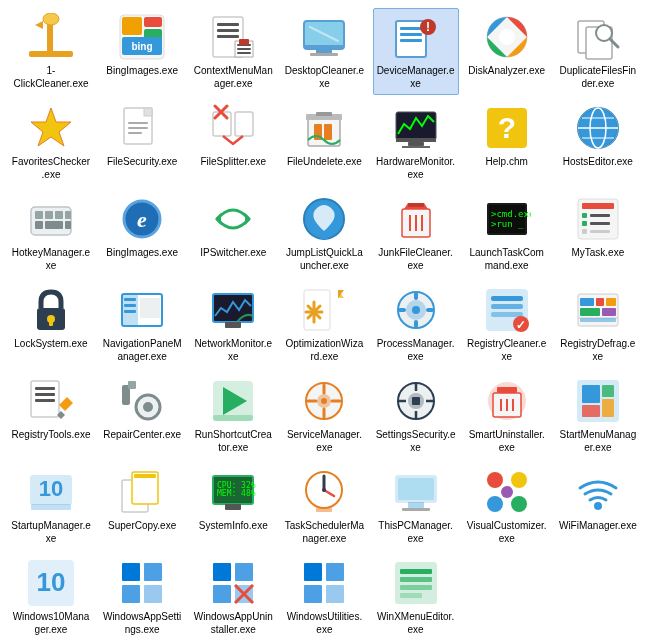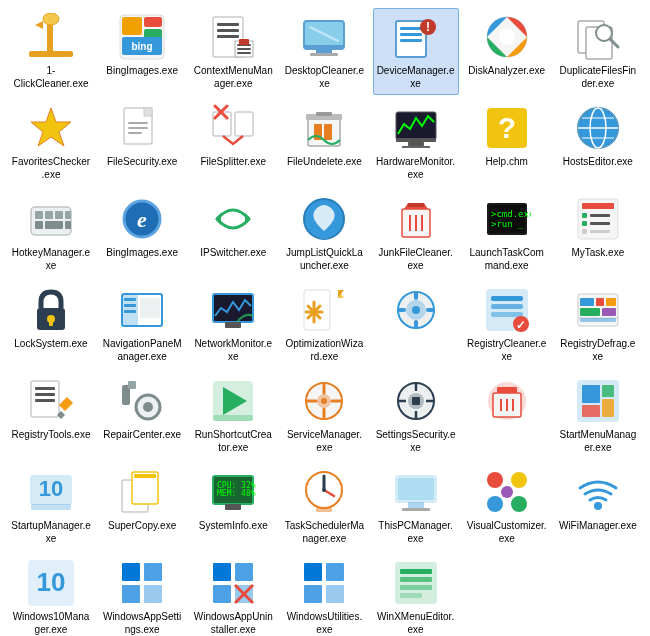--- a/index.html
+++ b/index.html
@@ -360,20 +360,21 @@
         <svg viewBox="0 0 48 48" xmlns="http://www.w3.org/2000/svg">
           <circle cx="24" cy="24" r="18" fill="#ecf0f1" stroke="#3498db" stroke-width="2"></circle>
           <circle cx="24" cy="24" r="10" fill="#3498db" opacity="0.3"></circle>
           <rect x="22" y="6" width="4" height="8" rx="2" fill="#3498db"></rect>
           <rect x="22" y="34" width="4" height="8" rx="2" fill="#3498db"></rect>
           <rect x="6" y="22" width="8" height="4" rx="2" fill="#3498db"></rect>
           <rect x="34" y="22" width="8" height="4" rx="2" fill="#3498db"></rect>
           <circle cx="24" cy="24" r="4" fill="#3498db"></circle>
         </svg>
       </div>
+      <div class="icon-label">ProcessManager.exe</div>
     </div>
     <div class="icon-item">
       <div class="icon-img">
         <svg viewBox="0 0 48 48" xmlns="http://www.w3.org/2000/svg">
           <rect x="4" y="4" width="40" height="40" rx="3" fill="#3498db" opacity="0.2" stroke="#3498db" stroke-width="2"></rect>
           <rect x="8" y="10" width="32" height="5" rx="2" fill="#3498db"></rect>
           <rect x="8" y="18" width="32" height="5" rx="2" fill="#3498db" opacity="0.7"></rect>
           <rect x="8" y="26" width="32" height="5" rx="2" fill="#3498db" opacity="0.5"></rect>
           <circle cx="38" cy="38" r="8" fill="#e74c3c"></circle>
           <text x="38" y="43" text-anchor="middle" fill="white" font-size="12" font-weight="bold">✓</text>
@@ -457,20 +458,21 @@
       <div class="icon-img">
         <svg viewBox="0 0 48 48" xmlns="http://www.w3.org/2000/svg">
           <circle cx="24" cy="24" r="18" fill="#e74c3c" opacity="0.2" stroke="#e74c3c" stroke-width="2"></circle>
           <rect x="14" y="10" width="20" height="6" rx="1" fill="#e74c3c"></rect>
           <rect x="10" y="16" width="28" height="24" rx="2" fill="#f5f5f5" stroke="#e74c3c" stroke-width="1.5"></rect>
           <line x1="18" y1="22" x2="18" y2="34" stroke="#e74c3c" stroke-width="2"></line>
           <line x1="24" y1="22" x2="24" y2="34" stroke="#e74c3c" stroke-width="2"></line>
           <line x1="30" y1="22" x2="30" y2="34" stroke="#e74c3c" stroke-width="2"></line>
         </svg>
       </div>
+      <div class="icon-label">SmartUninstaller.exe</div>
     </div>
     <div class="icon-item">
       <div class="icon-img">
         <svg viewBox="0 0 48 48" xmlns="http://www.w3.org/2000/svg">
           <rect x="4" y="4" width="40" height="40" rx="2" fill="#3498db" opacity="0.2" stroke="#3498db" stroke-width="2"></rect>
           <rect x="8" y="8" width="18" height="18" rx="1" fill="#3498db"></rect>
           <rect x="8" y="28" width="18" height="12" rx="1" fill="#e74c3c" opacity="0.8"></rect>
           <rect x="28" y="8" width="12" height="12" rx="1" fill="#27ae60" opacity="0.8"></rect>
           <rect x="28" y="22" width="12" height="18" rx="1" fill="#f39c12" opacity="0.8"></rect>
         </svg>

